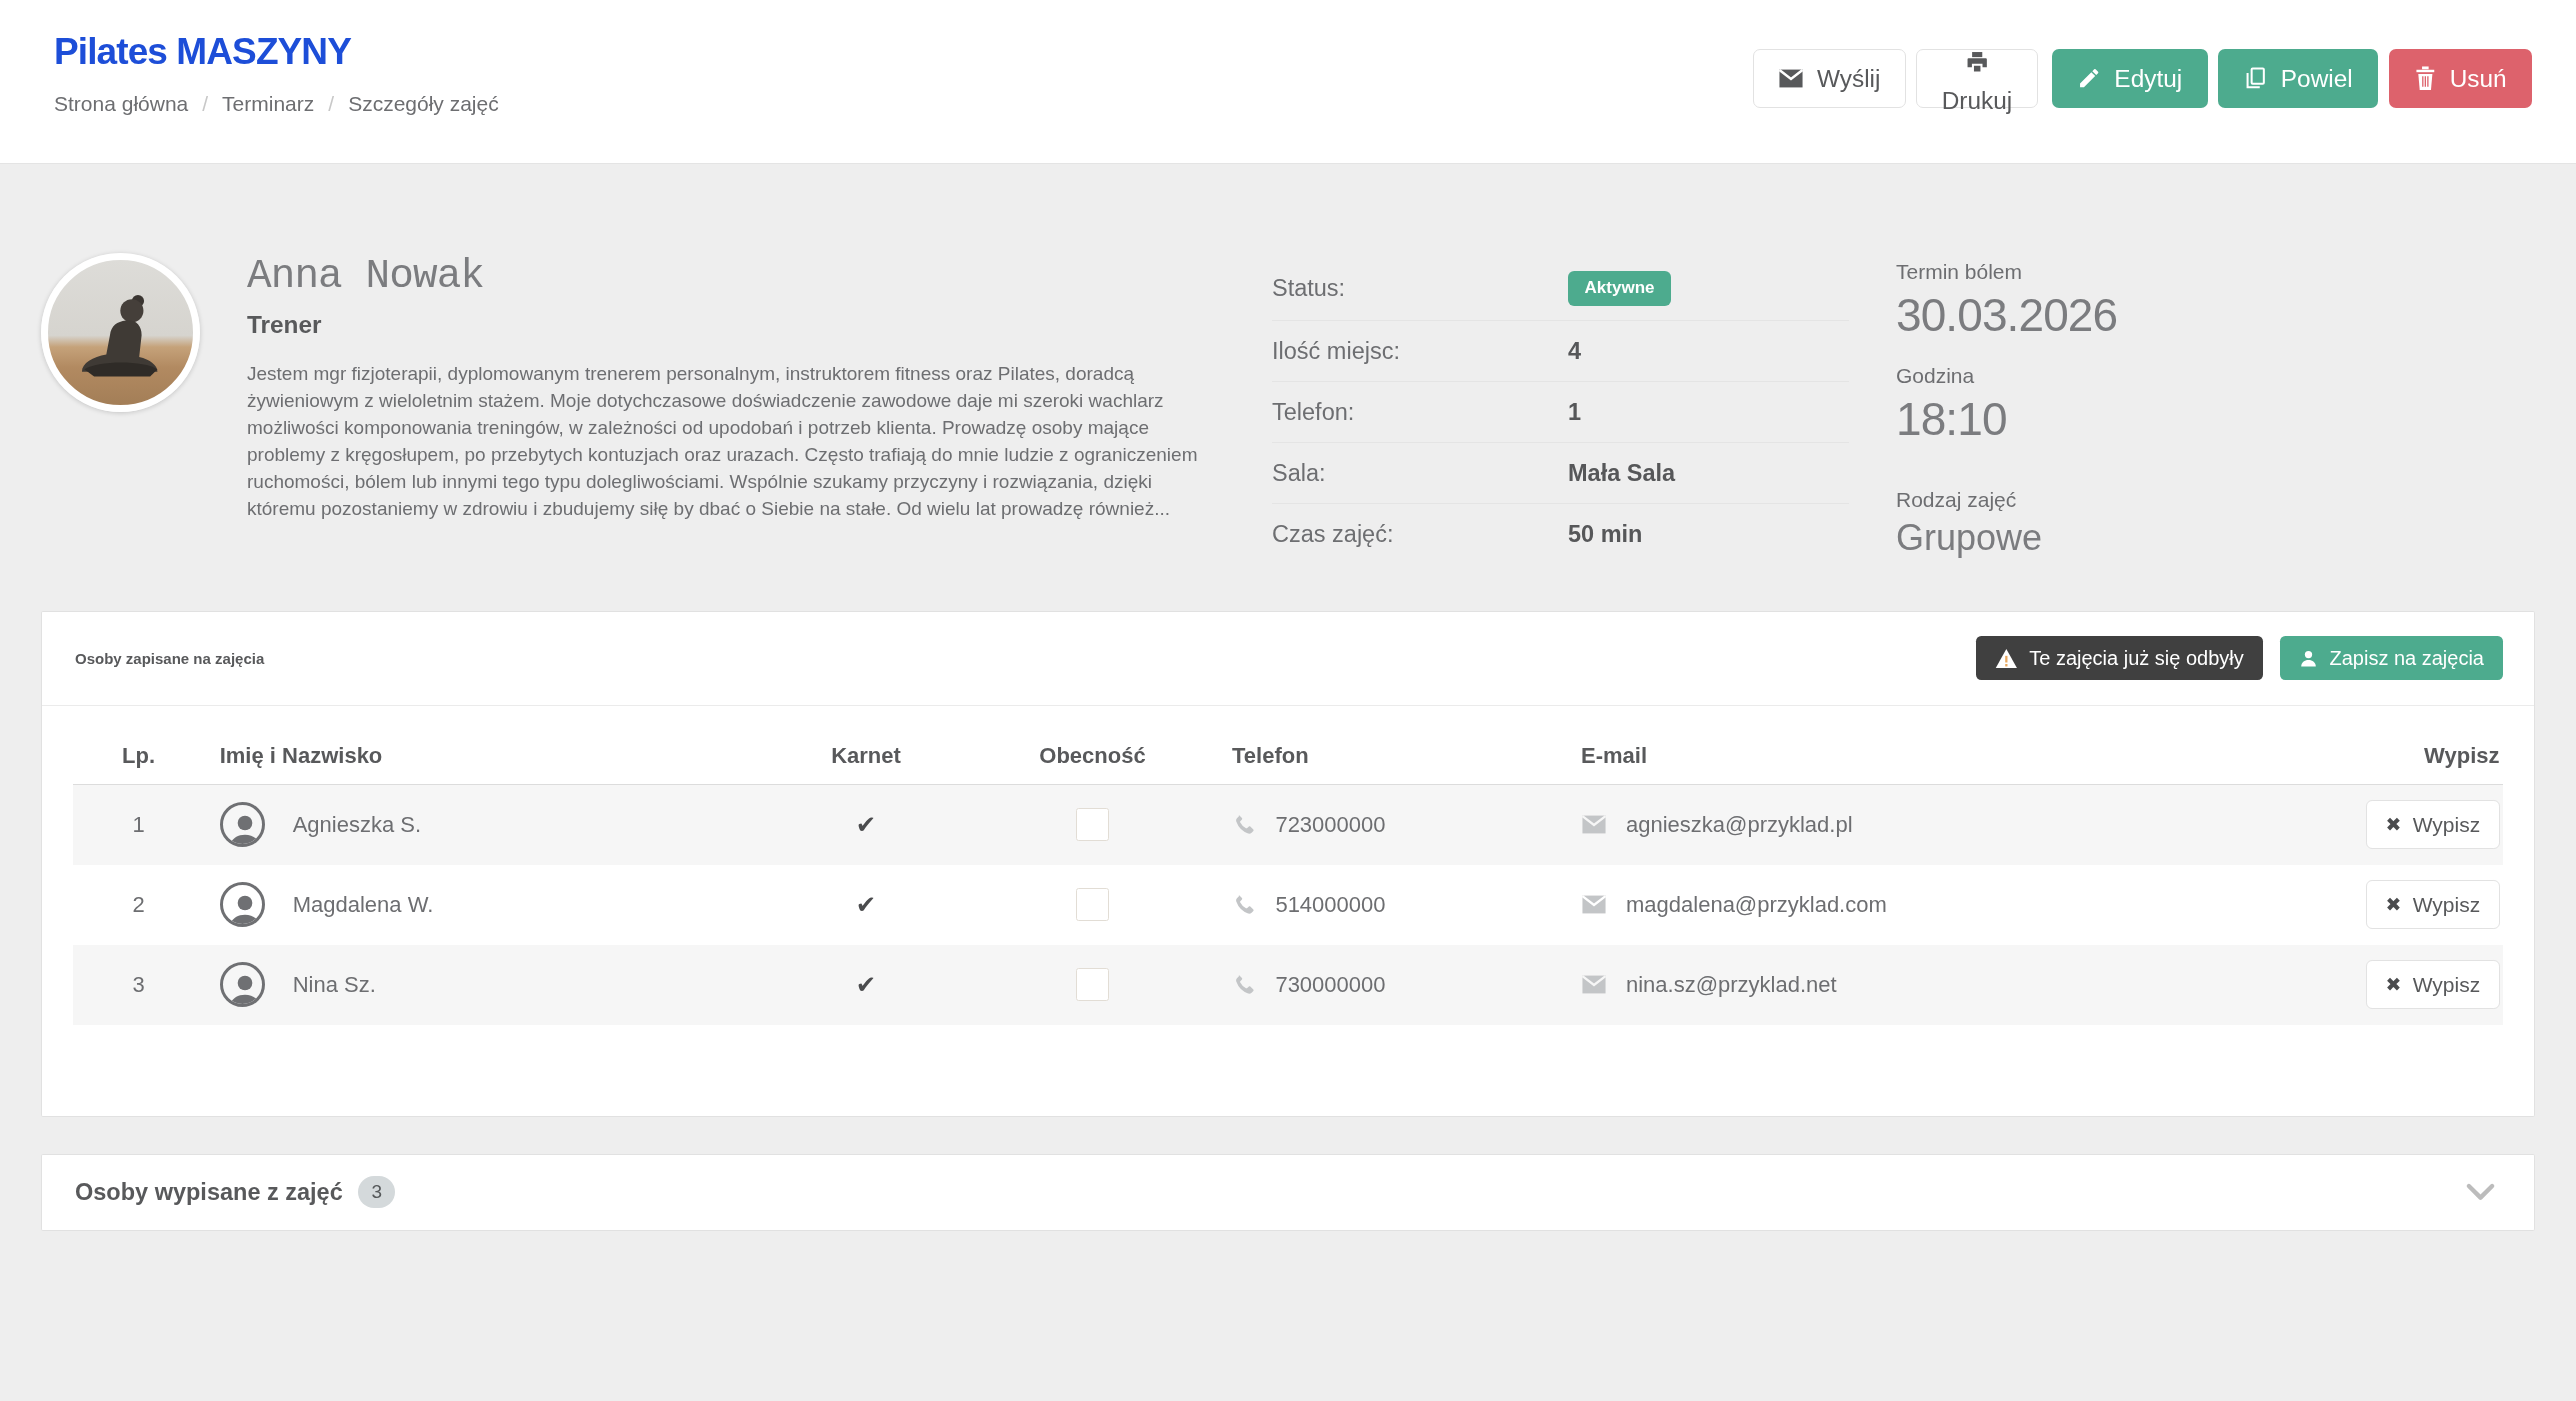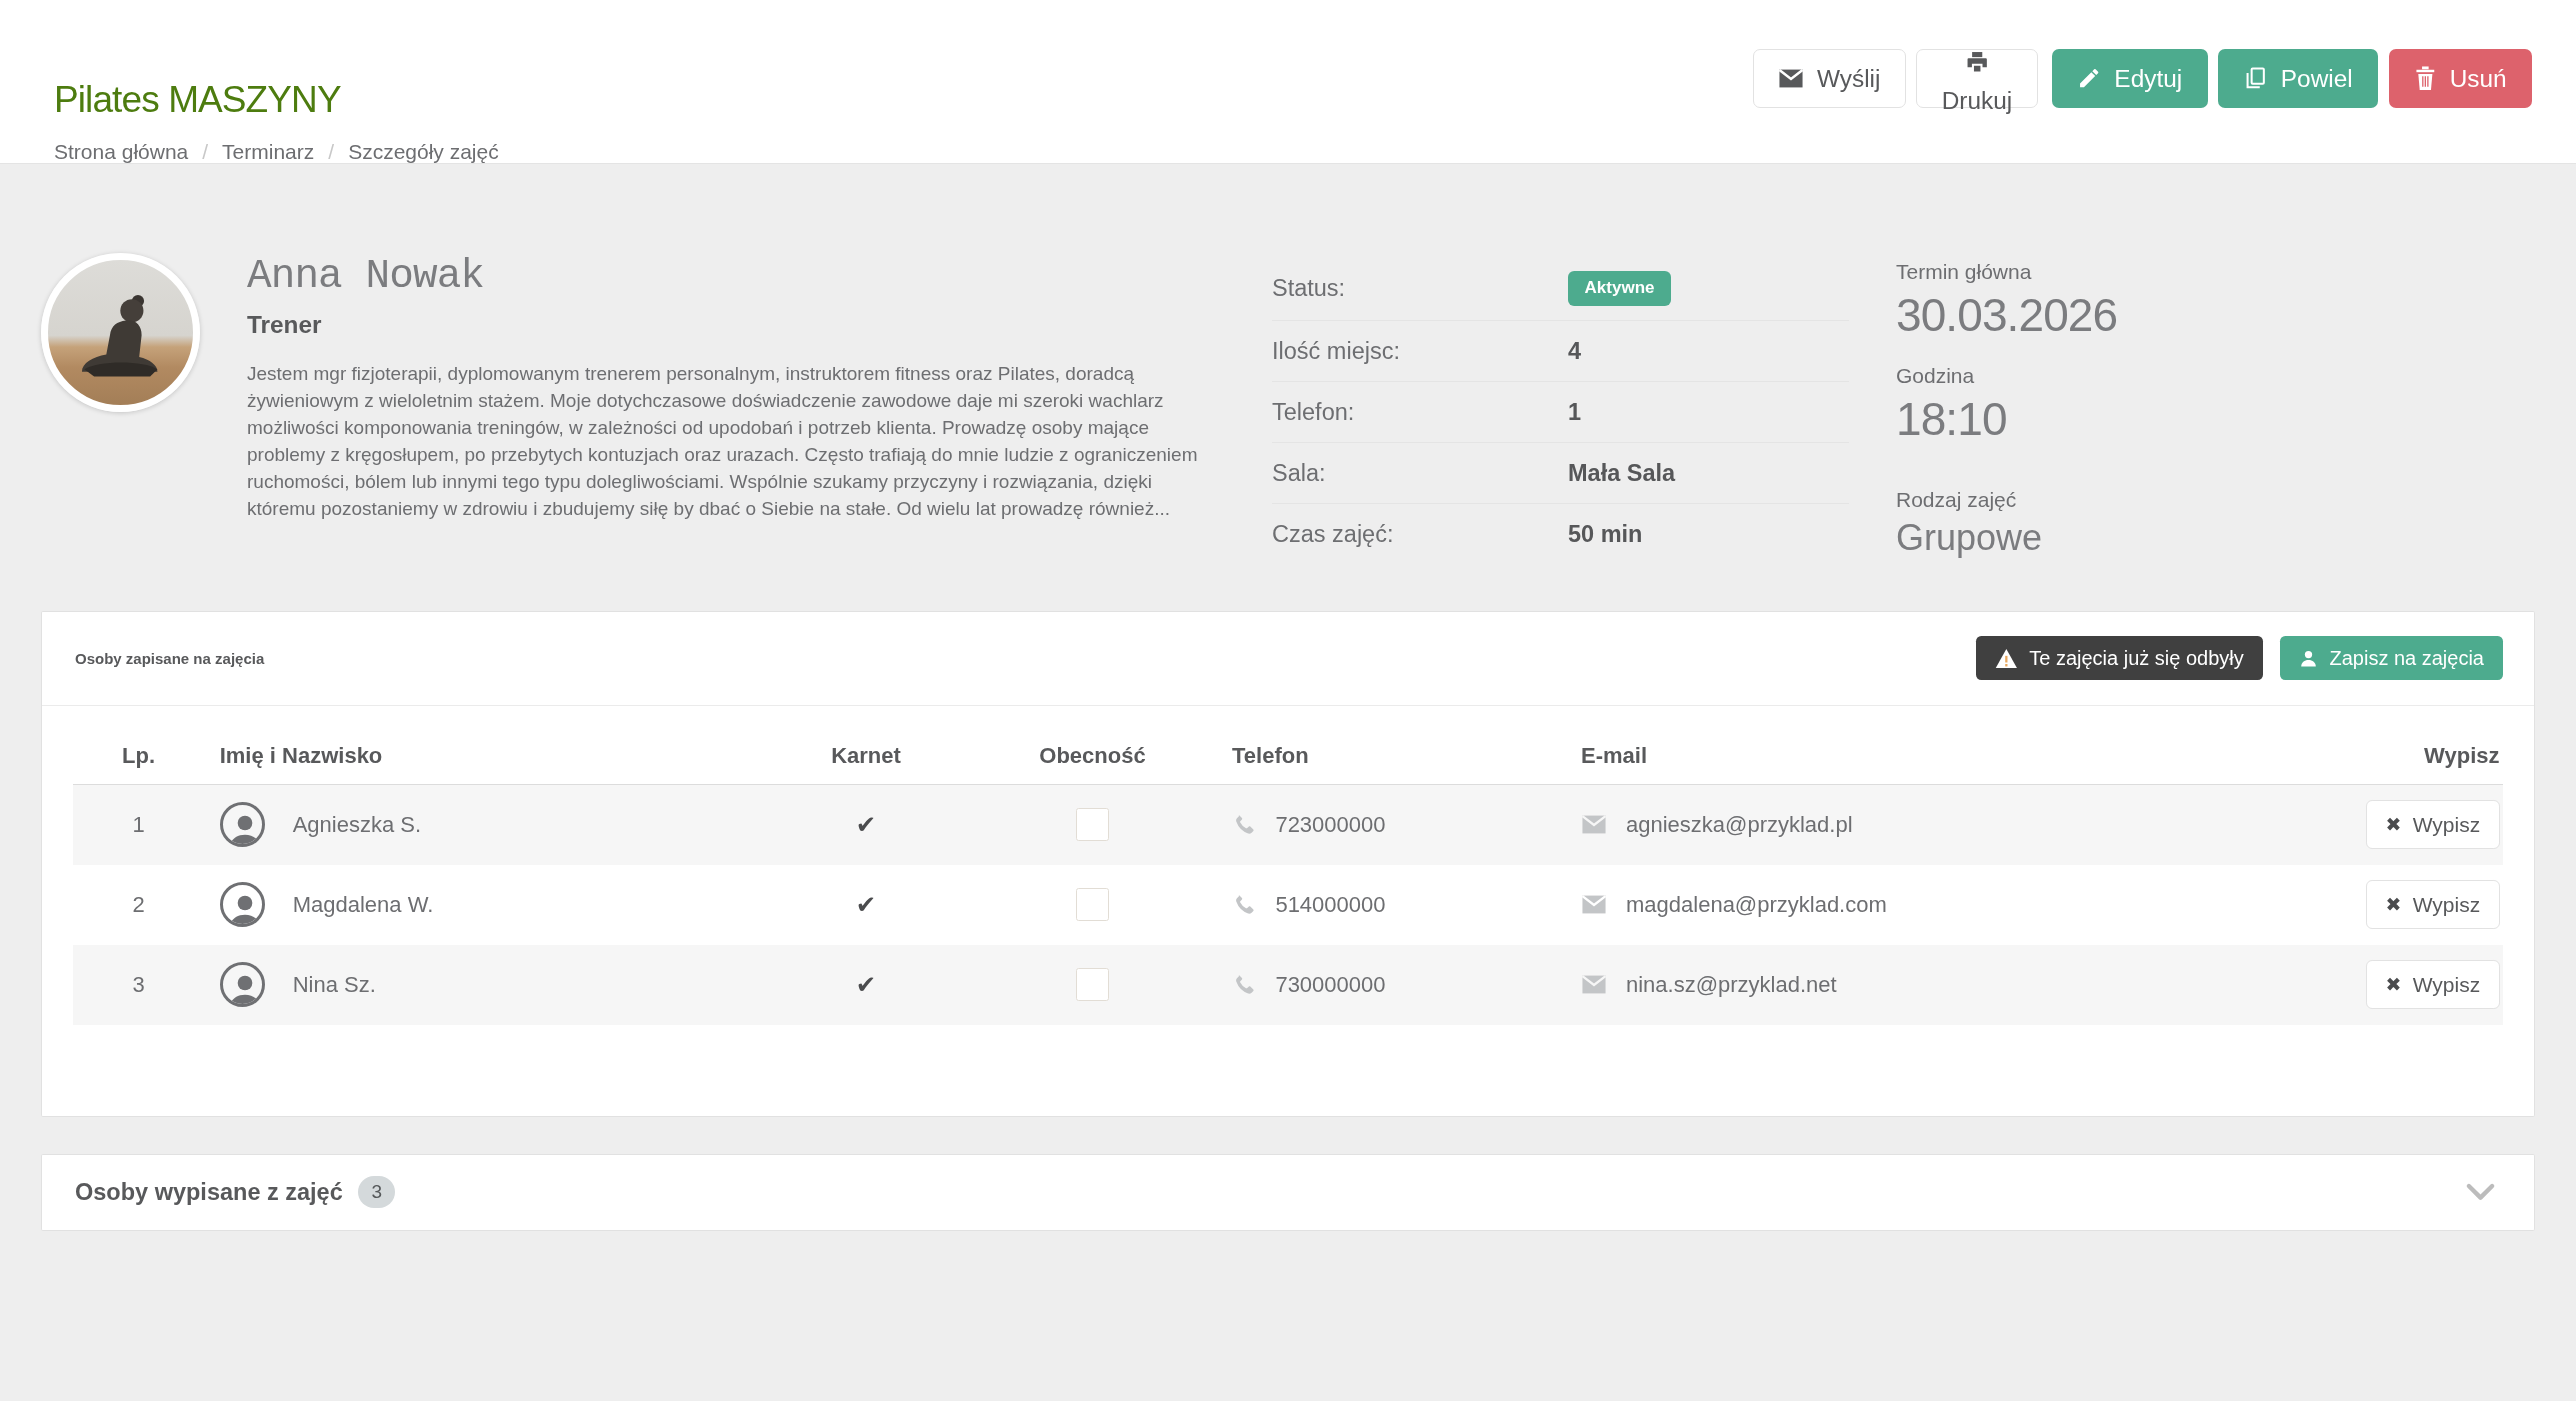--- a/index.html
+++ b/index.html
@@ -9,21 +9,21 @@
     font-family:"Liberation Sans","DejaVu Sans",sans-serif;
     color:#6d6e71;
   }
   svg { display:block; }
 
   
   .topbar {
     position:relative; background:#ffffff; height:164px;
     padding:31px 44px 0 54px; border-bottom:0.9px solid #e4e4e4;
   }
-  .page-title { font-size:37px; color:#4d7c0f; font-weight:400; letter-spacing:-0.9px;margin-top:48px; }
+  .page-title { font-size:37px; color:#1d4ed8; font-weight:700; letter-spacing:-0.9px; }
   .breadcrumb { margin-top:19px; font-size:21px; display:flex; align-items:center; gap:14px; }
   .crumb { color:#6d6e71; cursor:pointer; }
   .crumb-sep { color:#c8c8c8; }
   .top-actions { position:absolute; right:44px; top:49px; display:flex; align-items:center; }
   .btn {
     height:59px; display:inline-flex; align-items:center; gap:13px;
     padding:0 24.4px; font-size:24.4px; border-radius:7px; border:0.9px solid transparent;
     cursor:pointer; white-space:nowrap; font-family:inherit;
   }
   .btn-light { background:#fff; border-color:#e2e2e2; color:#58595b; }
@@ -221,21 +221,21 @@
         <div class="details-label">Sala:</div>
         <div class="details-value">Mała Sala</div>
       </div>
       <div class="details-row">
         <div class="details-label">Czas zajęć:</div>
         <div class="details-value">50 min</div>
       </div>
     </div>
 
     <div class="schedule">
-      <div class="sched-label">Termin główna</div>
+      <div class="sched-label">Termin bólem</div>
       <div class="sched-big">30.03.2026</div>
       <div class="sg2">
         <div class="sched-label">Godzina</div>
         <div class="sched-big">18:10</div>
       </div>
       <div class="sg3">
         <div class="sched-label">Rodzaj zajęć</div>
         <div class="sched-mid">Grupowe</div>
       </div>
     </div>

